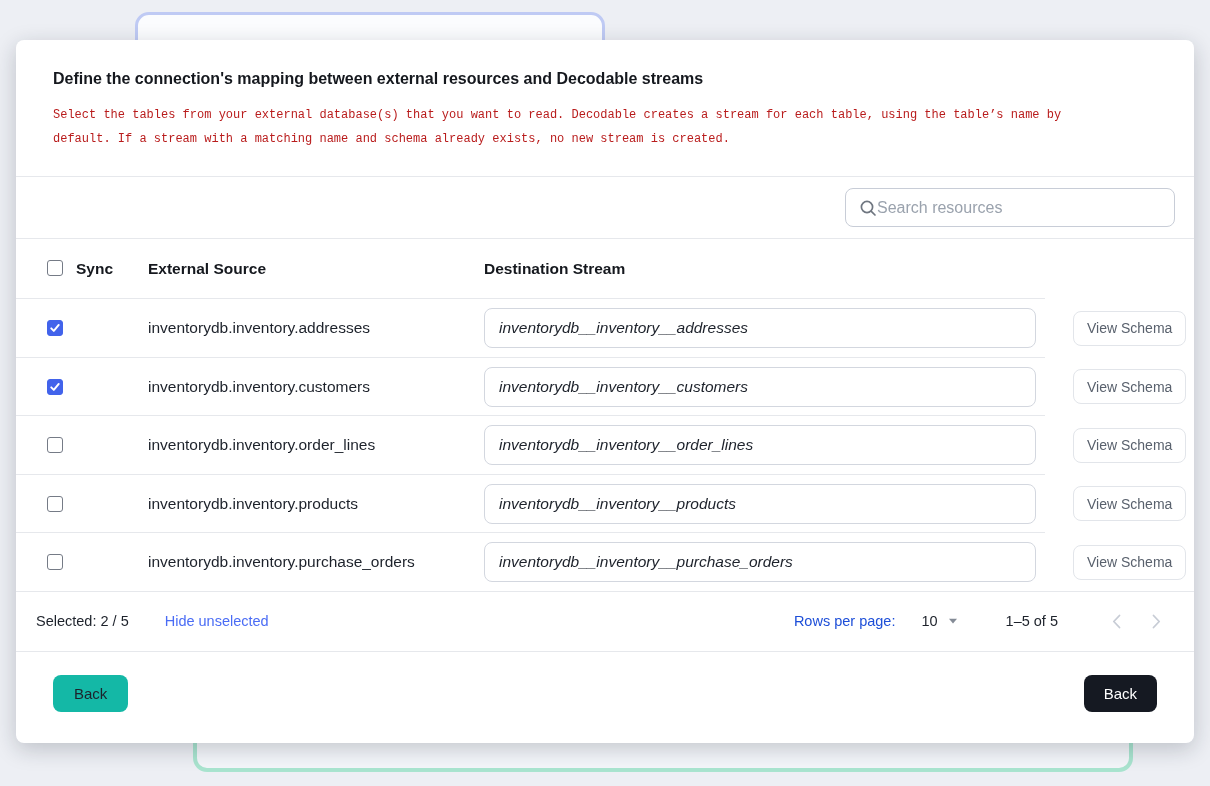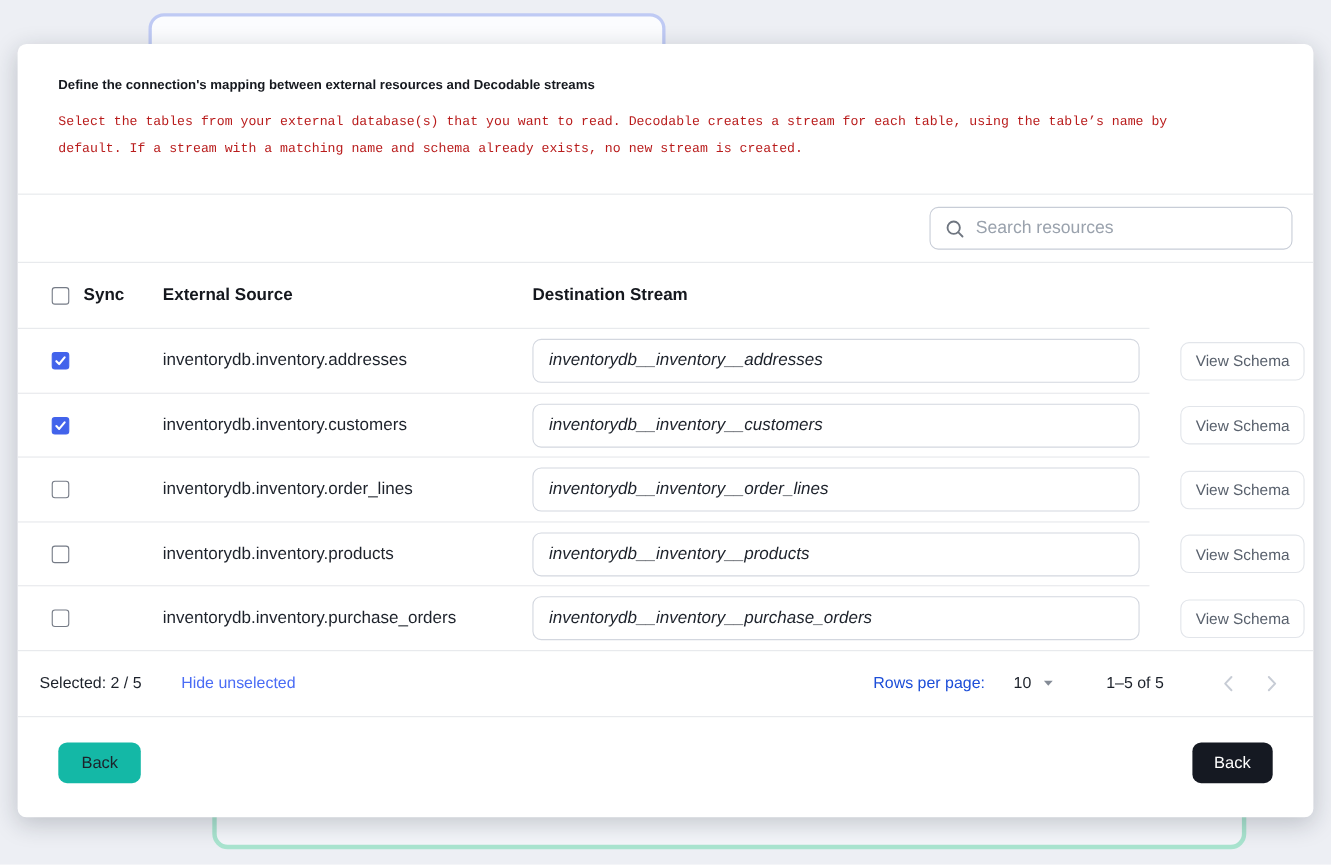--- a/index.html
+++ b/index.html
@@ -24,31 +24,31 @@
 
   .modal {
     position:absolute; left:16px; top:40px; width:1178px; height:703px;
     background:#ffffff; border-radius:8px; z-index:2;
     box-shadow:0 6px 22px rgba(25,30,45,0.22);
     display:flex; flex-direction:column;
   }
 
   
   .dlg-header { padding:30px 76px 0 37px; height:137px; border-bottom:1px solid #e6e8ec; }
-  .dlg-title { font-size:12px; font-weight:700; color:#15181e; margin-bottom:15px; }
+  .dlg-title { font-size:16px; font-weight:700; color:#15181e; margin-bottom:15px; }
   .dlg-subtitle { font-size:12px; line-height:24px; color:#b91c1c;font-family:Liberation Mono, monospace; }
 
   
   .search-row {
     height:62px; display:flex; align-items:center; justify-content:flex-end;
     padding-right:19px; border-bottom:1px solid #e6e8ec;
   }
   .search-box {
     width:330px; height:39px; border:1px solid #c8cdd7; border-radius:8px;
-    display:flex; align-items:center; gap:10px; padding:0 13px; background:#fff;
+    display:flex; align-items:center; padding:0 13px; background:#fff;
   }
   .search-box input {
     border:none; outline:none; flex:1; font-size:16px;
     font-family:"Liberation Sans", sans-serif; color:#1d222b; background:transparent;
   }
   .search-box input::placeholder { color:#9aa2ad; }
 
   
   .grid-row {
     display:grid;
@@ -59,21 +59,21 @@
   }
   .thead { height:60px; font-weight:700; font-size:15.5px; color:#15181e; }
   .thead::after, .trow::after {
     content:""; position:absolute; bottom:0; left:0; height:1px; background:#e6e8ec;
   }
   .thead::after { right:149px; }
   .trow { height:58.5px; font-size:15.5px; }
   .trow::after { right:149px; }
   .trow:last-child::after { right:0; }
 
-  .sync-cell { display:flex; align-items:center; gap:13px; }
+  .sync-cell { display:flex; align-items:flex-start; gap:13px; }
   .checkbox {
     width:16px; height:16px; border-radius:3px; border:1.5px solid #757b86;
     background:#fff; display:flex; align-items:center; justify-content:center;
     cursor:pointer; flex:none;
   }
   .checkbox.checked { background:#4263eb; border-color:#4263eb; }
 
   .source-cell { color:#1d222b; }
 
   .dest-cell { padding-right:20px; }

